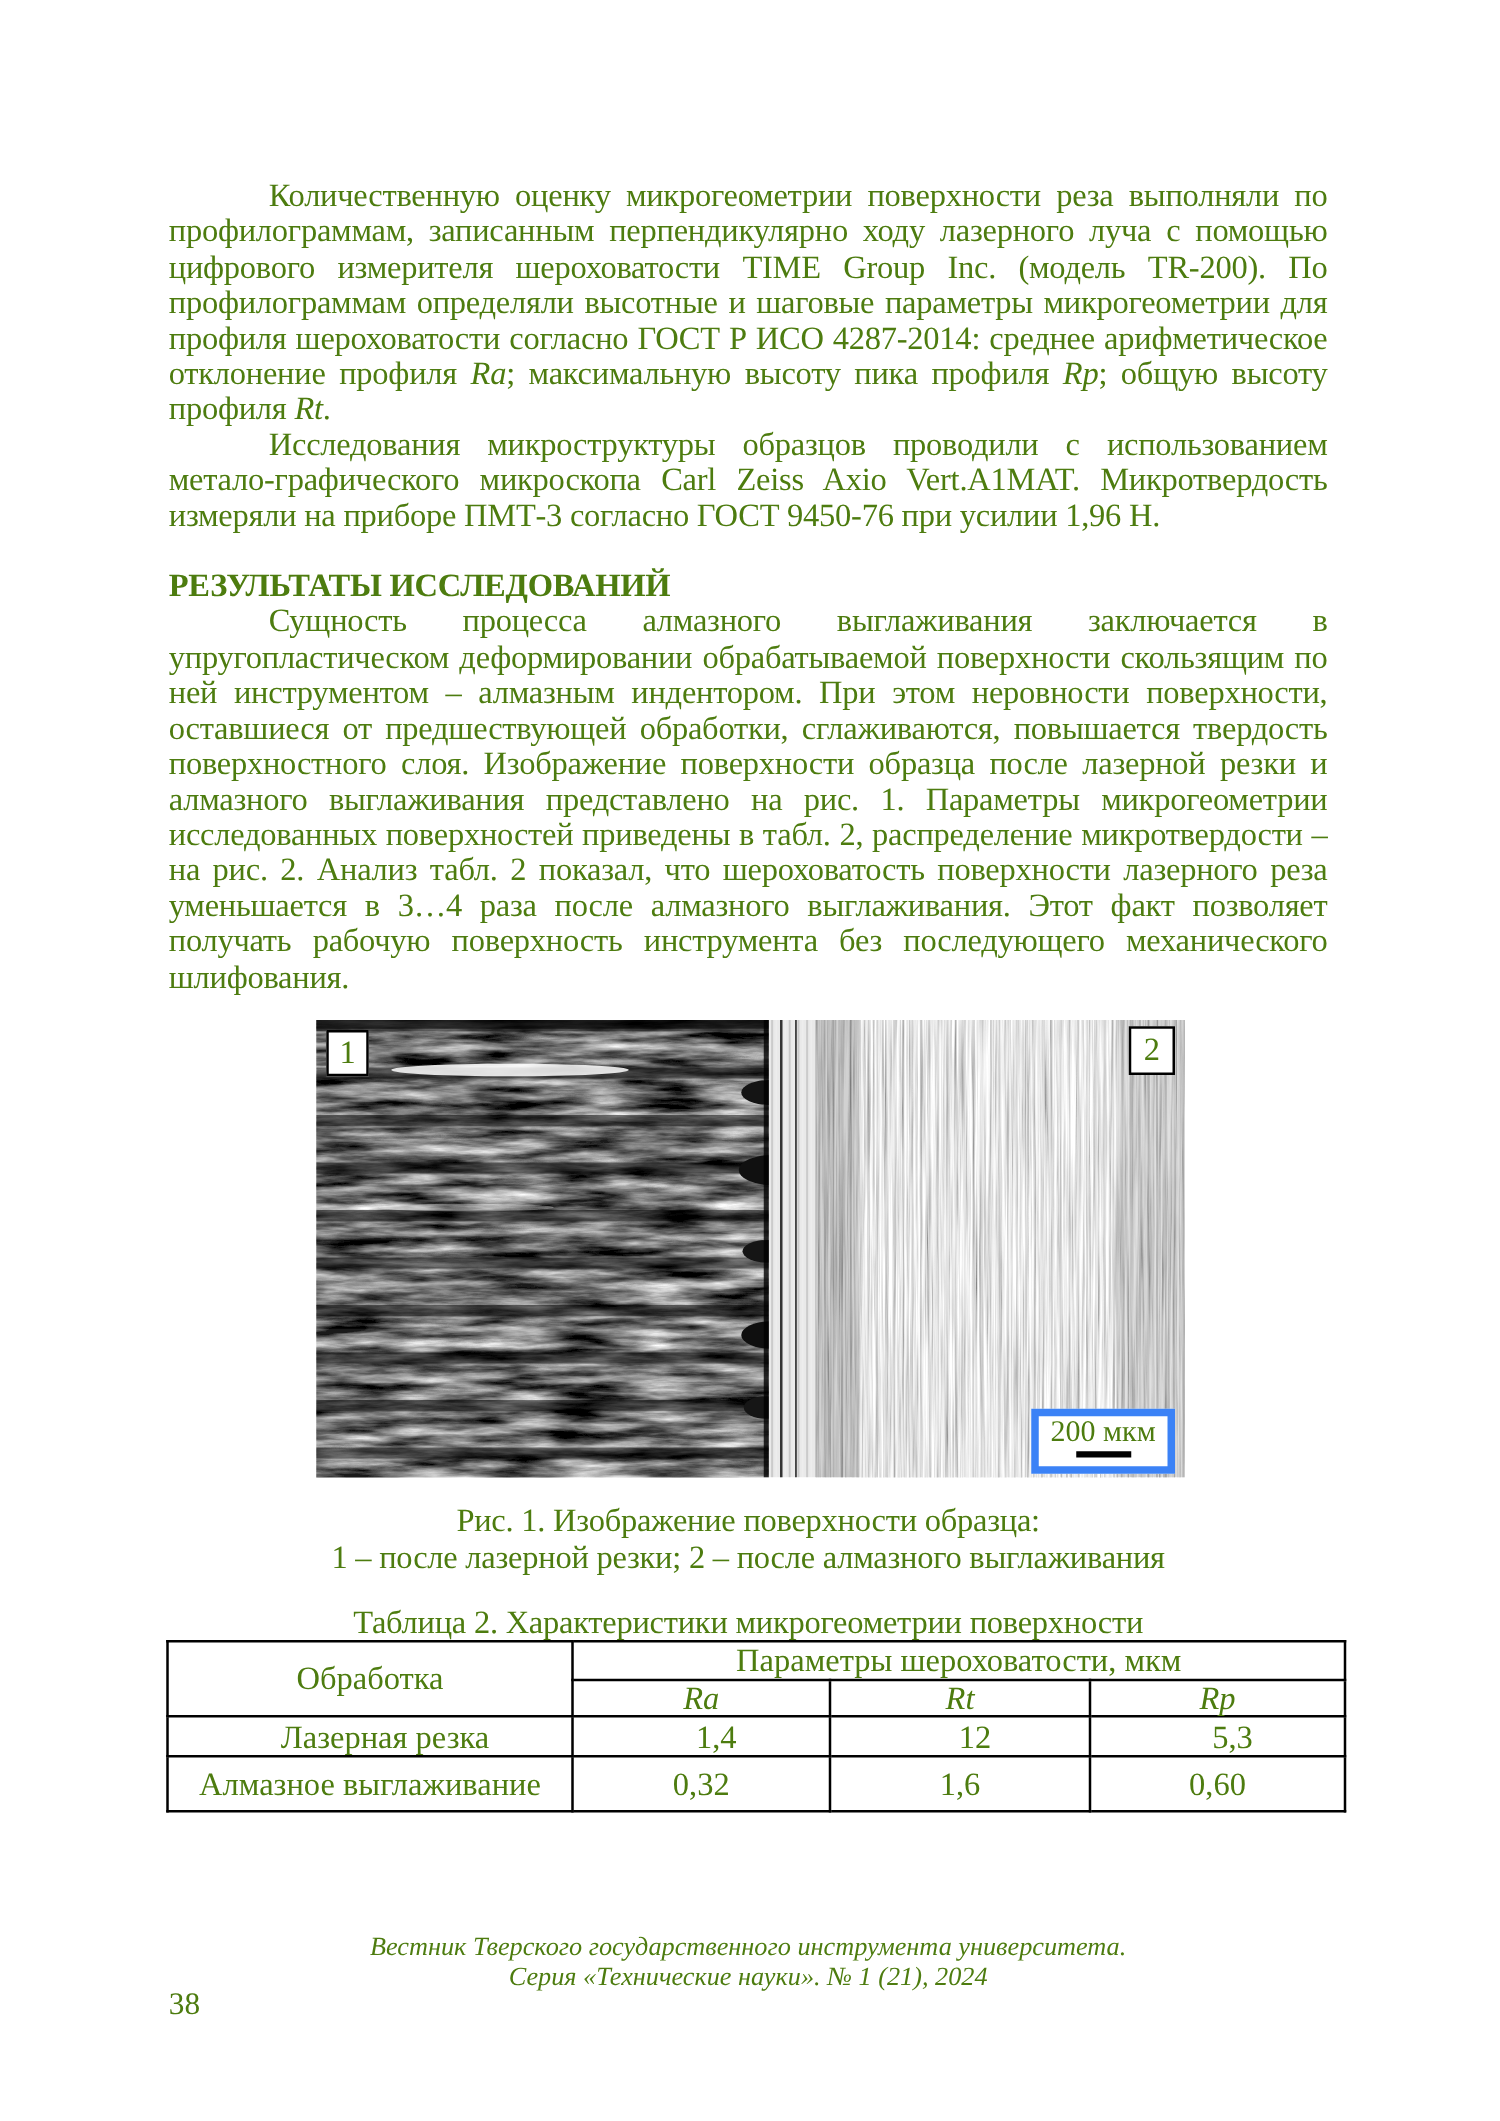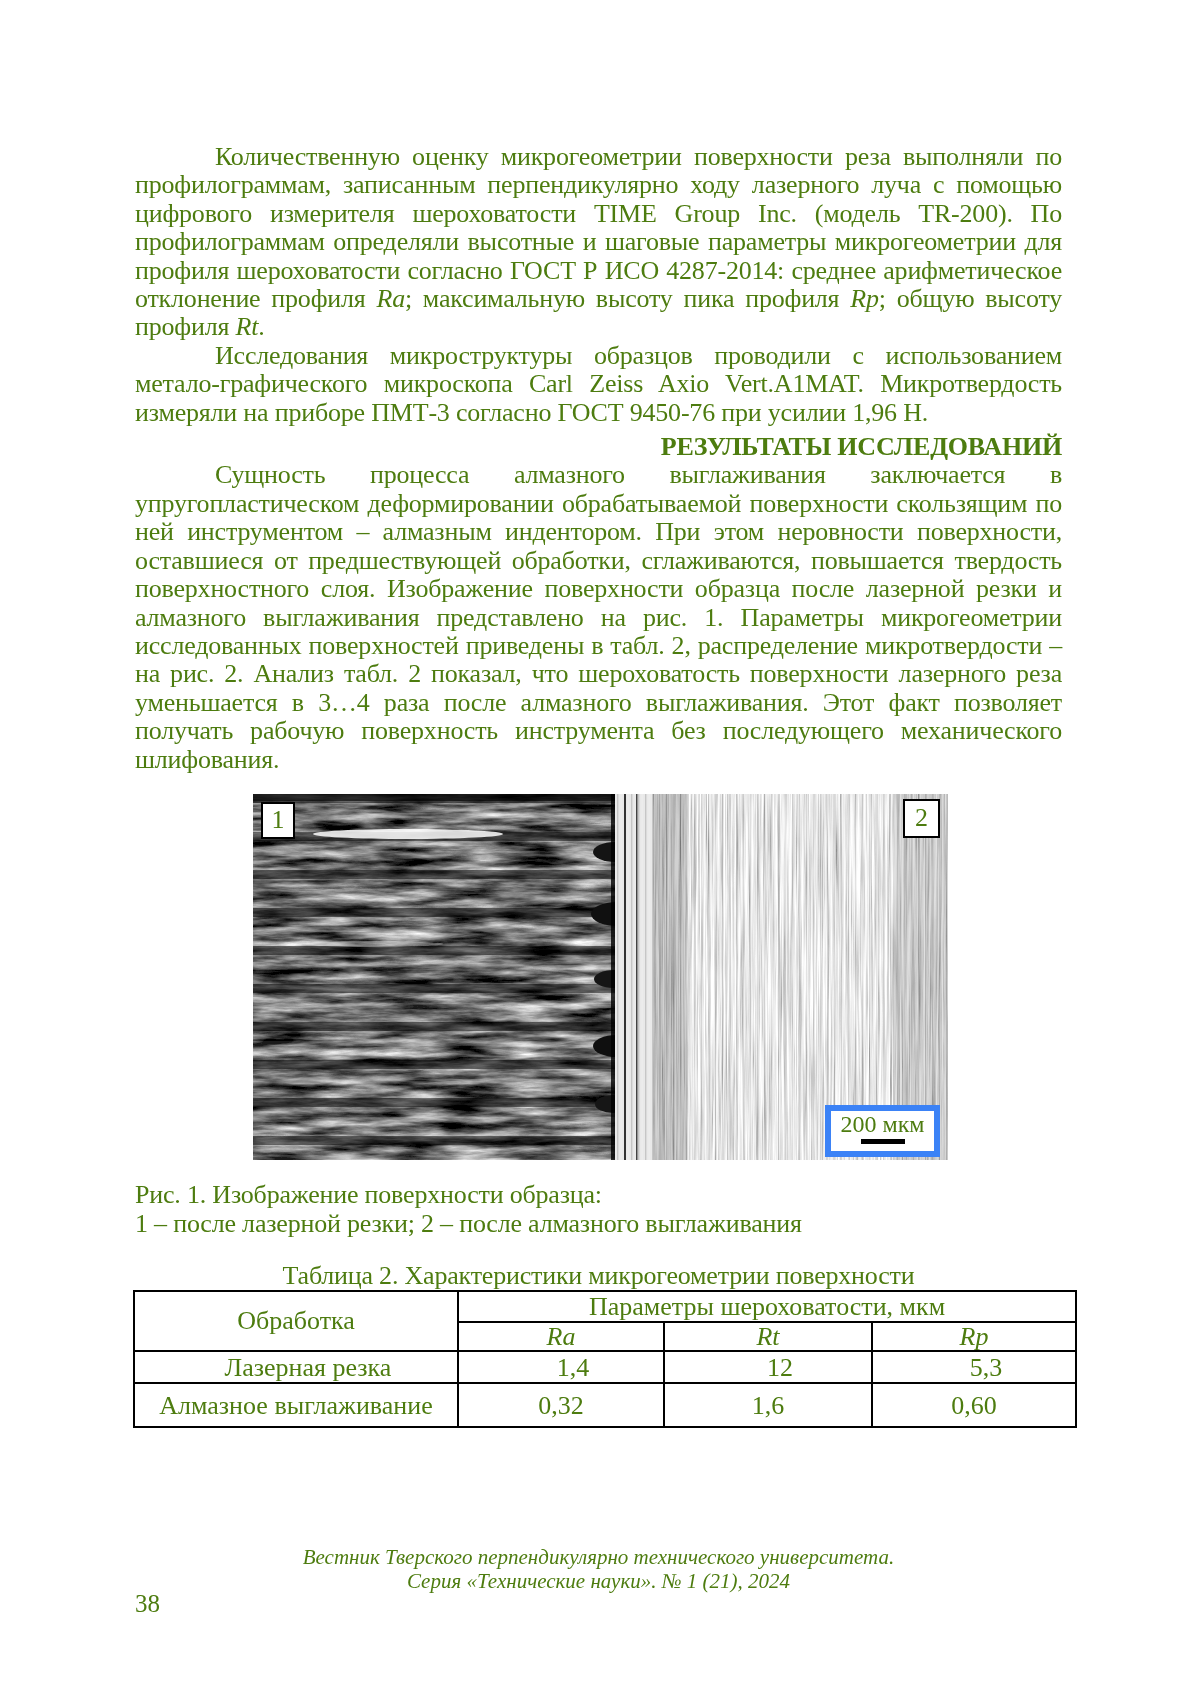--- a/index.html
+++ b/index.html
@@ -16,25 +16,25 @@
   p.body{
     margin:0;
     font-size:26px;
     line-height:28.4px;
     text-align:justify;
     text-indent:80px;
     letter-spacing:-0.2px;
   }
   .it{font-style:italic;}
   h2.results{
-    margin:6px 0 0 0;
+    margin:28px 0 0 0;
     font-size:26px;
     line-height:28.4px;
     font-weight:bold;
-    text-align:right;
+    text-align:left;
     letter-spacing:-0.2px;
   }
   
   .figure{
     position:relative;
     width:695px;height:366px;
     margin:20px 0 0 118px;
   }
   .figure svg{display:block;width:695px;height:366px;}
   .figlabel{
@@ -49,20 +49,21 @@
   .scalebox{
     position:absolute;right:8px;bottom:3px;
     width:103px;height:40px;
     background:#fff;border:6px solid #3b82f6;
     text-align:center;
   }
   .scalebox .txt{font-size:24px;line-height:26px;}
   .scalebar{width:44px;height:5px;background:#000;margin:2px auto 0 auto;}
   .fig-caption{
     margin-top:20px;
+    text-align:center;
     font-size:26px;line-height:29px;
     letter-spacing:-0.2px;
   }
   
   .table-caption{
     margin-top:24px;
     text-align:center;
     font-size:26px;line-height:28px;
     letter-spacing:-0.2px;
   }
@@ -208,18 +209,18 @@
           <td>Алмазное выглаживание</td>
           <td>0,32</td>
           <td>1,6</td>
           <td>0,60</td>
         </tr>
       </tbody>
     </table>
   </div>
 
   <div class="footer">
-    <div>Вестник Тверского перпендикулярно технического университета.</div>
+    <div>Вестник Тверского государственного инструмента университета.</div>
     <div>Серия «Технические науки». № 1 (21), 2024</div>
   </div>
 
   <div class="pagenum">38</div>
 </div>
 
 </body></html>

